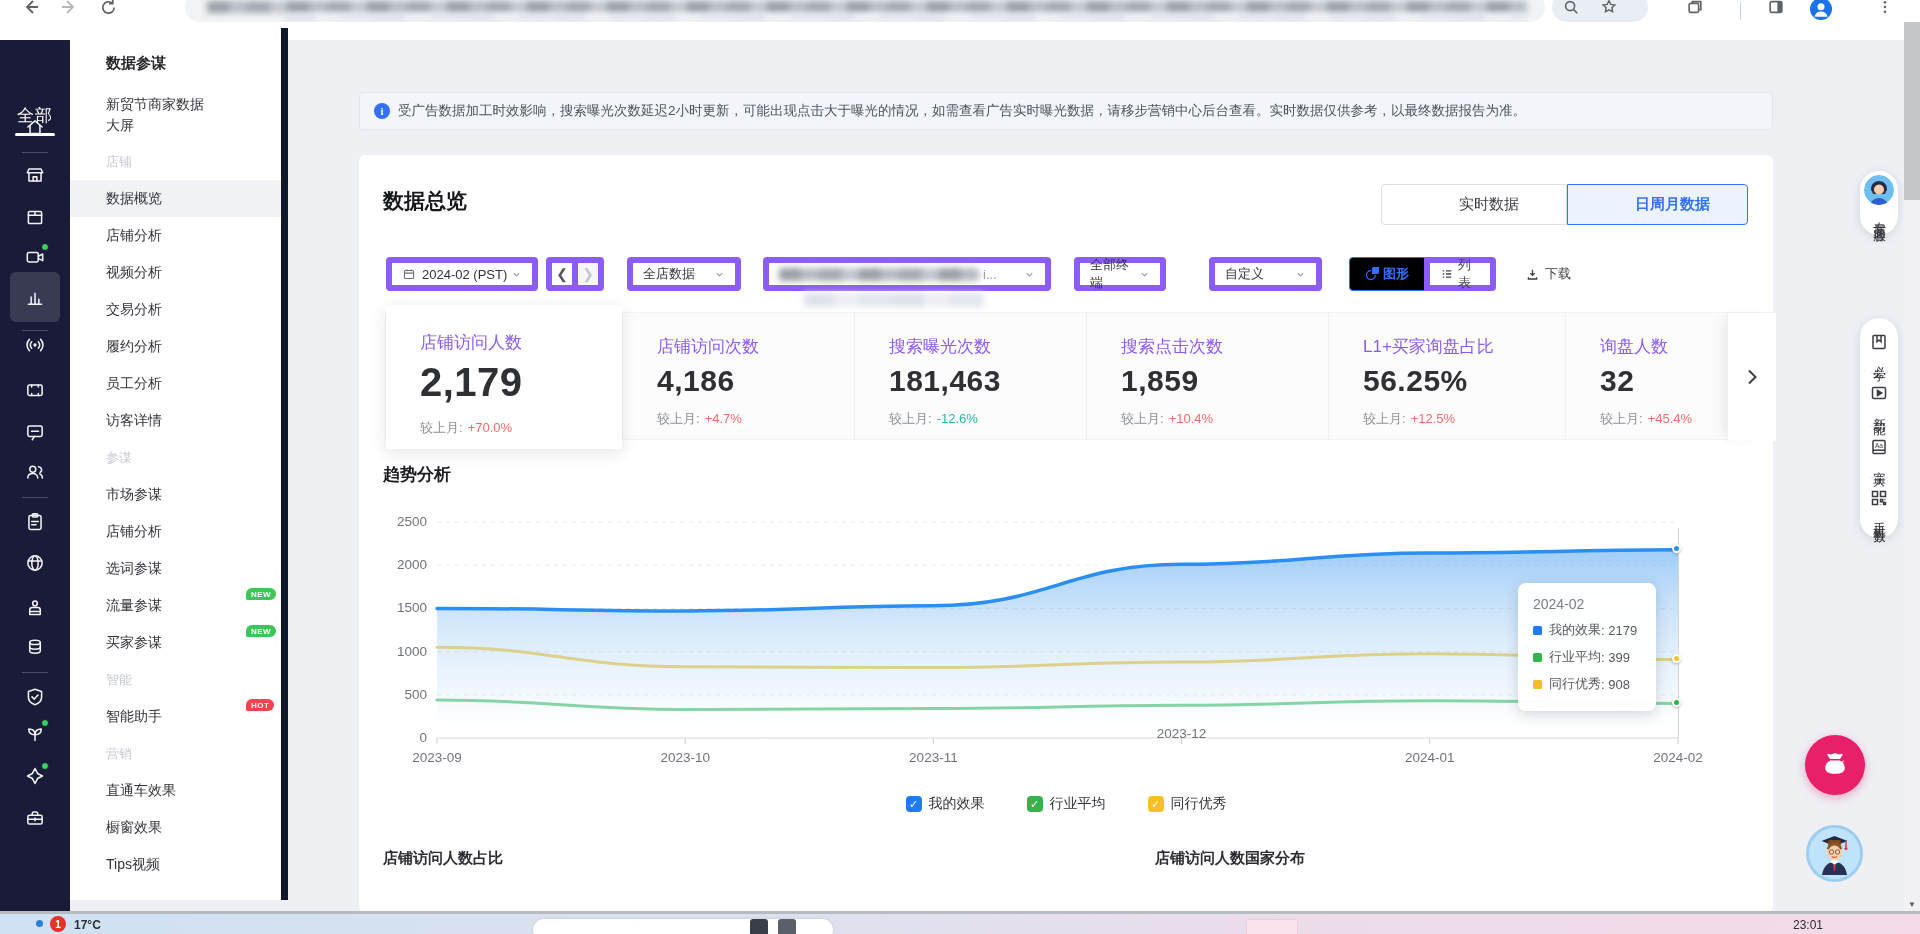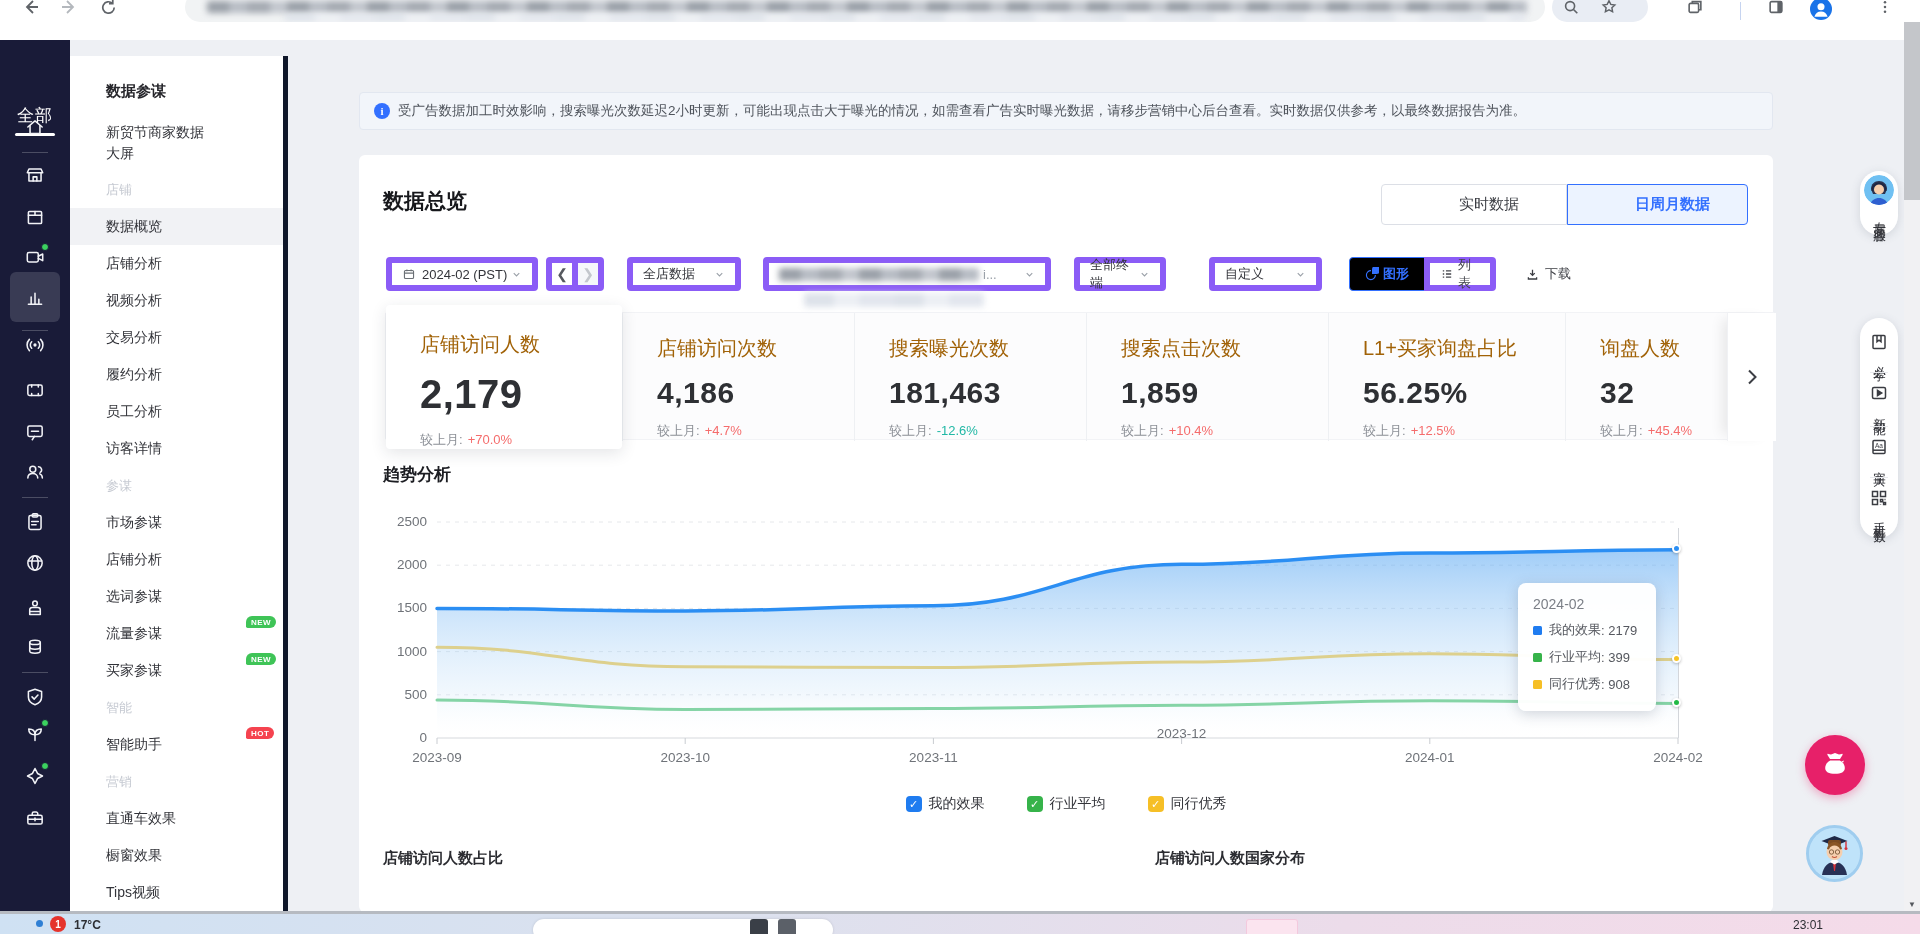--- a/index.html
+++ b/index.html
@@ -21,21 +21,21 @@
   
   #page-top-strip { position:absolute; left:0; top:22px; width:1904px; height:18px; background:#fff; }
   #nav-rail { position:absolute; left:0; top:40px; width:70px; height:872px; background:#191b38; z-index:10; }
   .rail-label { position:absolute; left:0; top:64px; width:70px; text-align:center; color:#fff; font-size:17px; letter-spacing:1px; }
   .rail-underline { position:absolute; left:15px; top:93px; width:40px; height:3px; background:#fff; border-radius:2px; }
   .rail-ic { position:absolute; left:24px; width:22px; height:22px; color:#f2f3f7; }
   .rail-ic.active-box { left:10px; width:50px; height:50px; background:rgba(255,255,255,.14); border-radius:6px; display:flex; align-items:center; justify-content:center; }
   .rail-div { position:absolute; left:22px; width:26px; height:1px; background:rgba(255,255,255,.22); }
   .gdot { position:absolute; right:-3px; top:-3px; width:8px; height:8px; border-radius:50%; background:#3bd25f; border:1.5px solid #191b38; }
 
-  #side-menu { position:absolute; left:70px; top:56px; width:218px; height:872px; background:#fff; border-right:5px solid #0f172a; z-index:9; overflow:hidden; }
+  #side-menu { position:absolute; left:70px; top:28px; width:218px; height:872px; background:#fff; border-right:7px solid #0f172a; z-index:9; overflow:hidden; }
   #side-menu .menu-title { padding:26px 0 14px 36px; font-size:15px; font-weight:700; color:#26262b; }
   .mi { position:relative; padding:0 20px 0 36px; font-size:14px; color:#33343a; display:flex; align-items:center; min-height:37px; cursor:pointer; }
   .mi.wrap { min-height:56px; line-height:21px; align-items:center; padding-right:76px; }
   .mi.section { min-height:37px; color:#c6cad2; font-size:13px; cursor:default; }
   .mi.active { background:#f1f2f5; }
   .badge { position:absolute; left:176px; top:1px; font-size:8px; font-weight:700; color:#fff; padding:2px 5px 1px; border-radius:7px 7px 7px 2px; letter-spacing:.5px; }
   .badge.new { background:#3fc457; }
   .badge.hot { background:#f5434f; }
 
   #content { position:absolute; left:288px; top:40px; width:1616px; height:872px; background:#eef0f4; }
@@ -57,21 +57,21 @@
   .fbox .cal { color:#6b7076; margin-right:6px; }
   #f-prev { left:187px; width:27px; justify-content:center; border-radius:4px 0 0 4px; color:#55585e; font-size:14px; }
   #f-next { left:213px; width:27px; justify-content:center; border-radius:0 4px 4px 0; color:#c3c7cd; background:#f5f7fa; font-size:14px; }
   #seg-graph { left:990px; width:76px; background:#000000; border:1px solid #3370ff; color:#3370ff; border-radius:4px 0 0 4px; justify-content:center; gap:4px; font-weight:600; }
   #seg-list { left:1065px; width:72px; border-radius:0 4px 4px 0; justify-content:center; gap:4px; color:#44464c; }
   #f-download { left:1160px; border:none; gap:5px; color:#3a3c42; padding:0 6px; }
 
   
   #metric-row { position:absolute; left:26px; top:157px; width:1390px; height:128px; background:#fcfcfd; border:1px solid #f2f3f6; border-radius:2px; }
   .mcard { position:absolute; top:0; height:128px; padding:22px 0 0 34px; border-left:1px solid #eef0f3; cursor:pointer; }
-  .mcard .lbl { font-size:20px; color:#a16207; margin-bottom:14px; }
+  .mcard .lbl { font-size:17px; color:#8b5cf6; margin-bottom:6px; }
   .mcard .val { font-size:30px; font-weight:700; color:#2e3034; letter-spacing:.5px; margin-bottom:12px; }
   .mcard .chg { font-size:13px; color:#8c9097; }
   .mcard .chg b { font-weight:400; margin-left:5px; }
   .chg-up { color:#f56c6c; }
   .chg-down { color:#21b8a5; }
   .mcard.selected { top:-8px; height:144px; background:#fff; border:none; border-radius:4px; box-shadow:0 4px 16px rgba(30,40,60,.12); z-index:3; padding-top:26px; }
   .mcard.selected .val { font-size:40px; margin-bottom:14px; }
   #metric-next { position:absolute; left:1341px; top:0; width:49px; height:128px; background:#fff; display:flex; align-items:center; justify-content:center; box-shadow:-10px 0 14px -6px rgba(0,0,0,.09); border-left:1px solid #f0f1f4; cursor:pointer; color:#3c3e44; }
 
   

